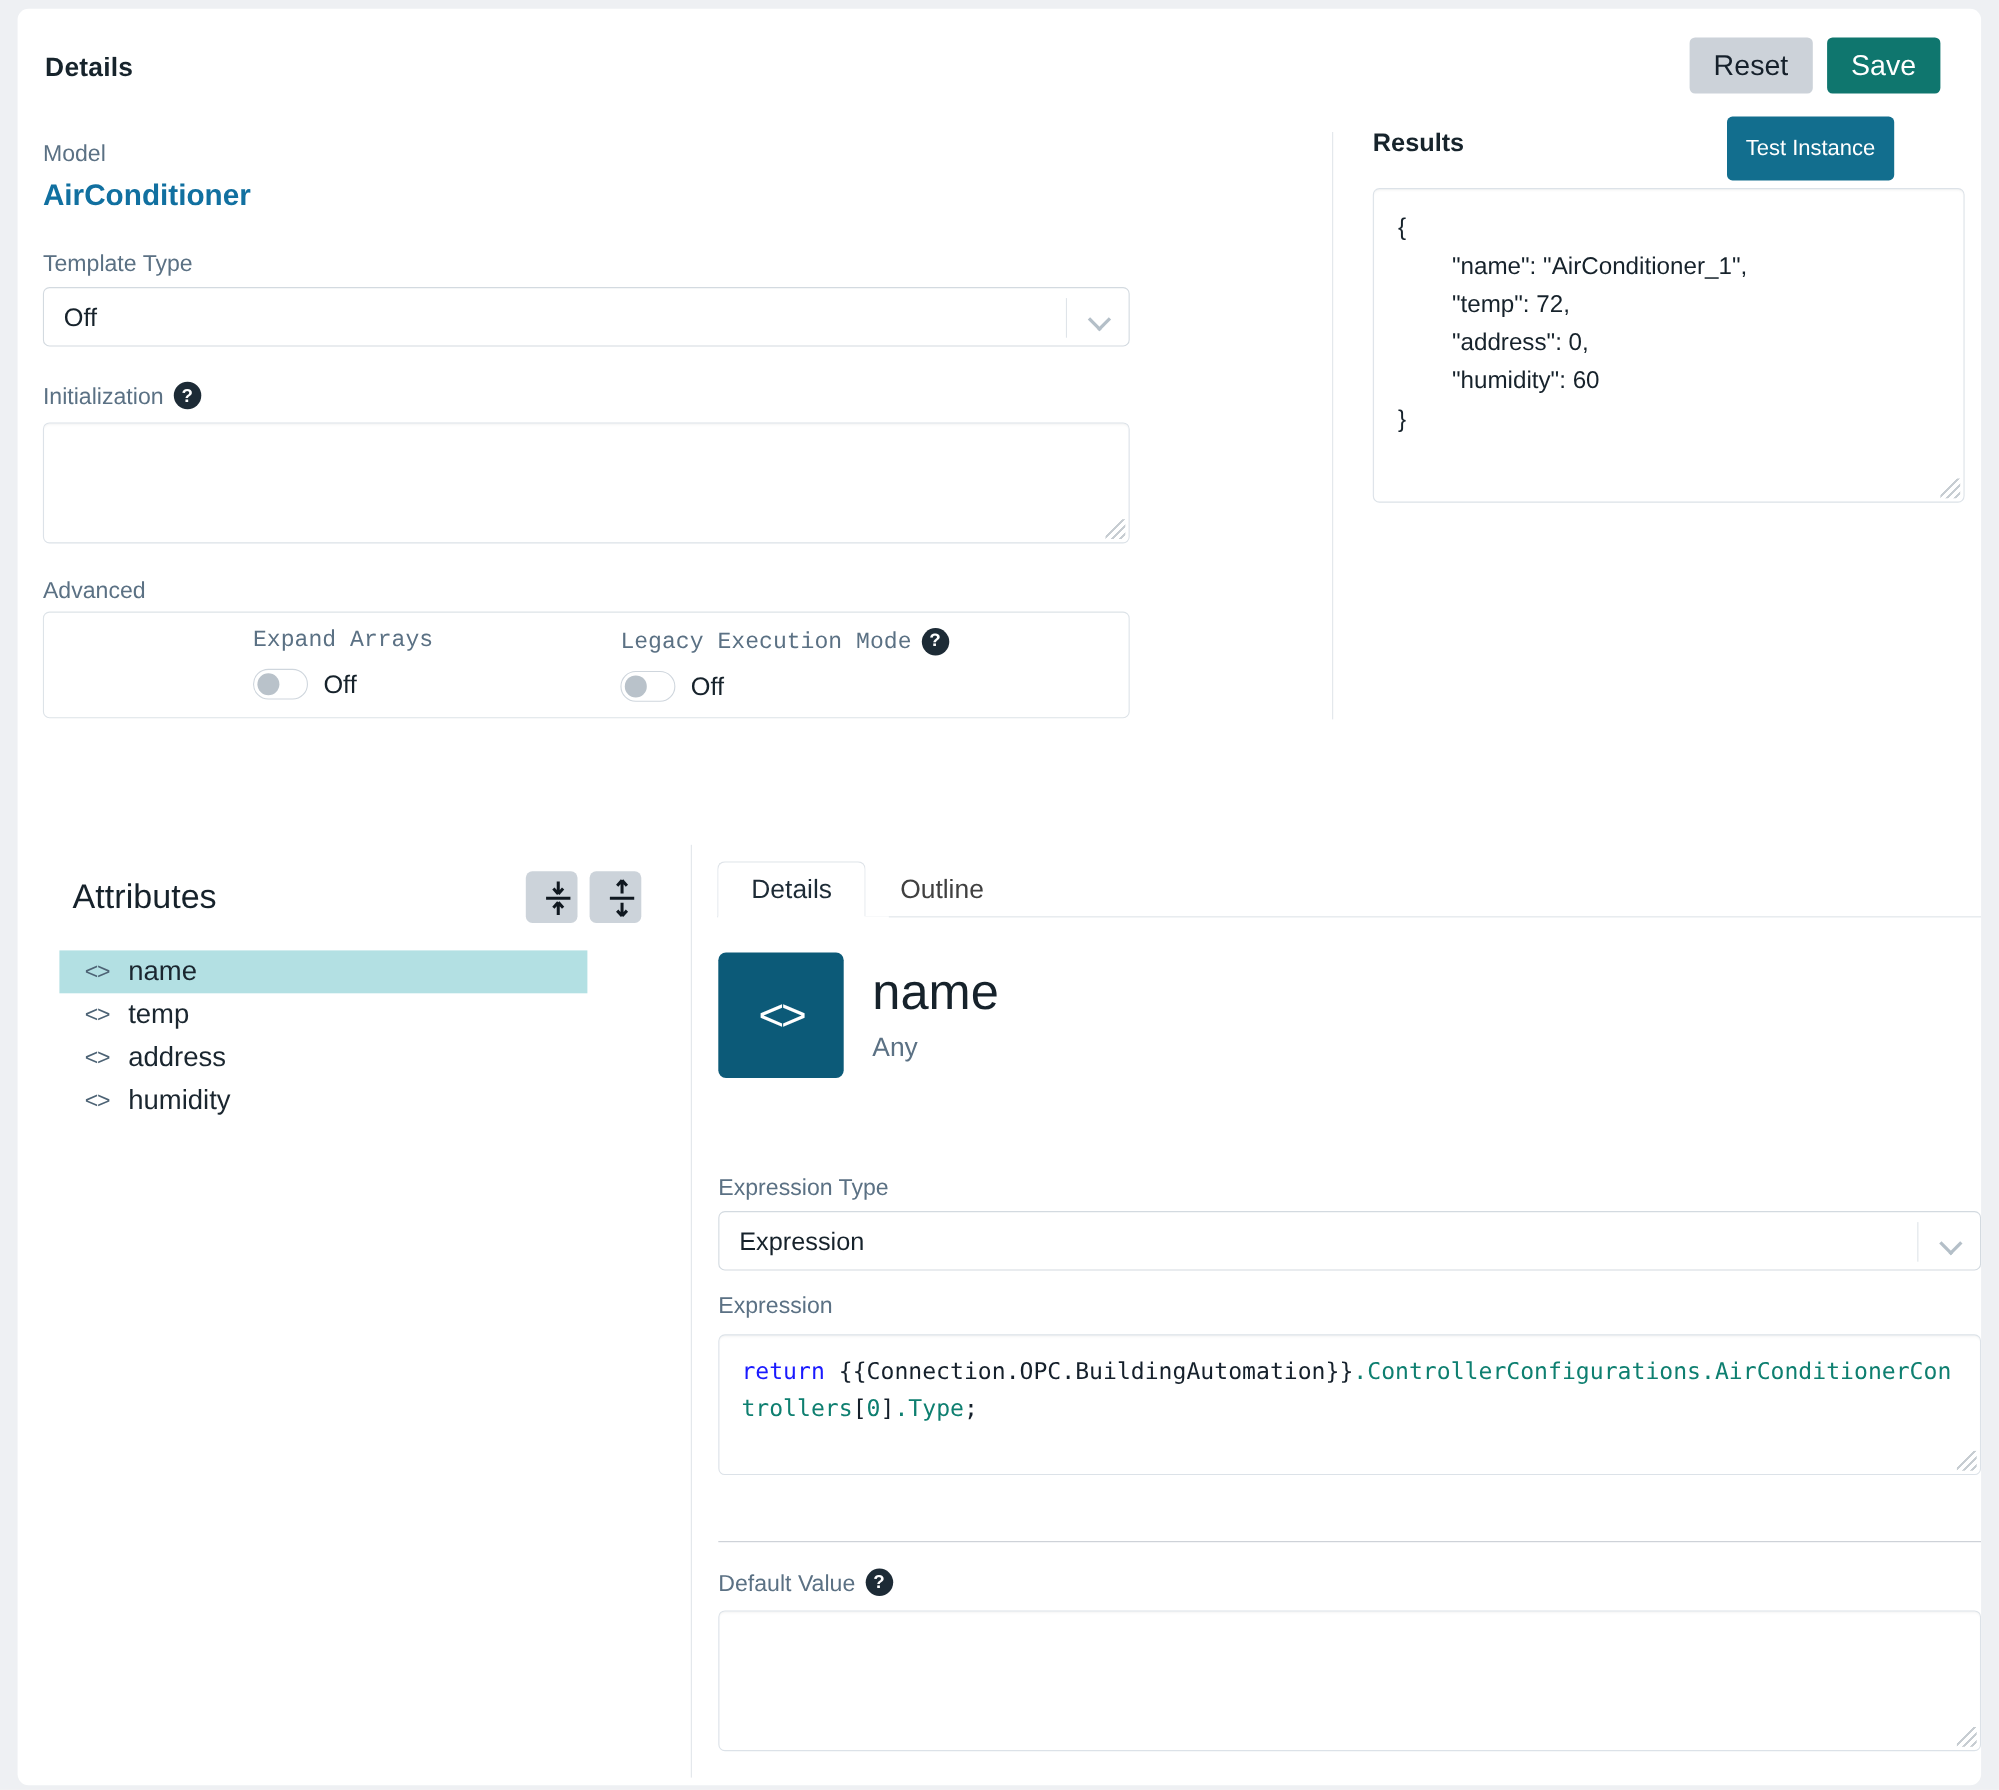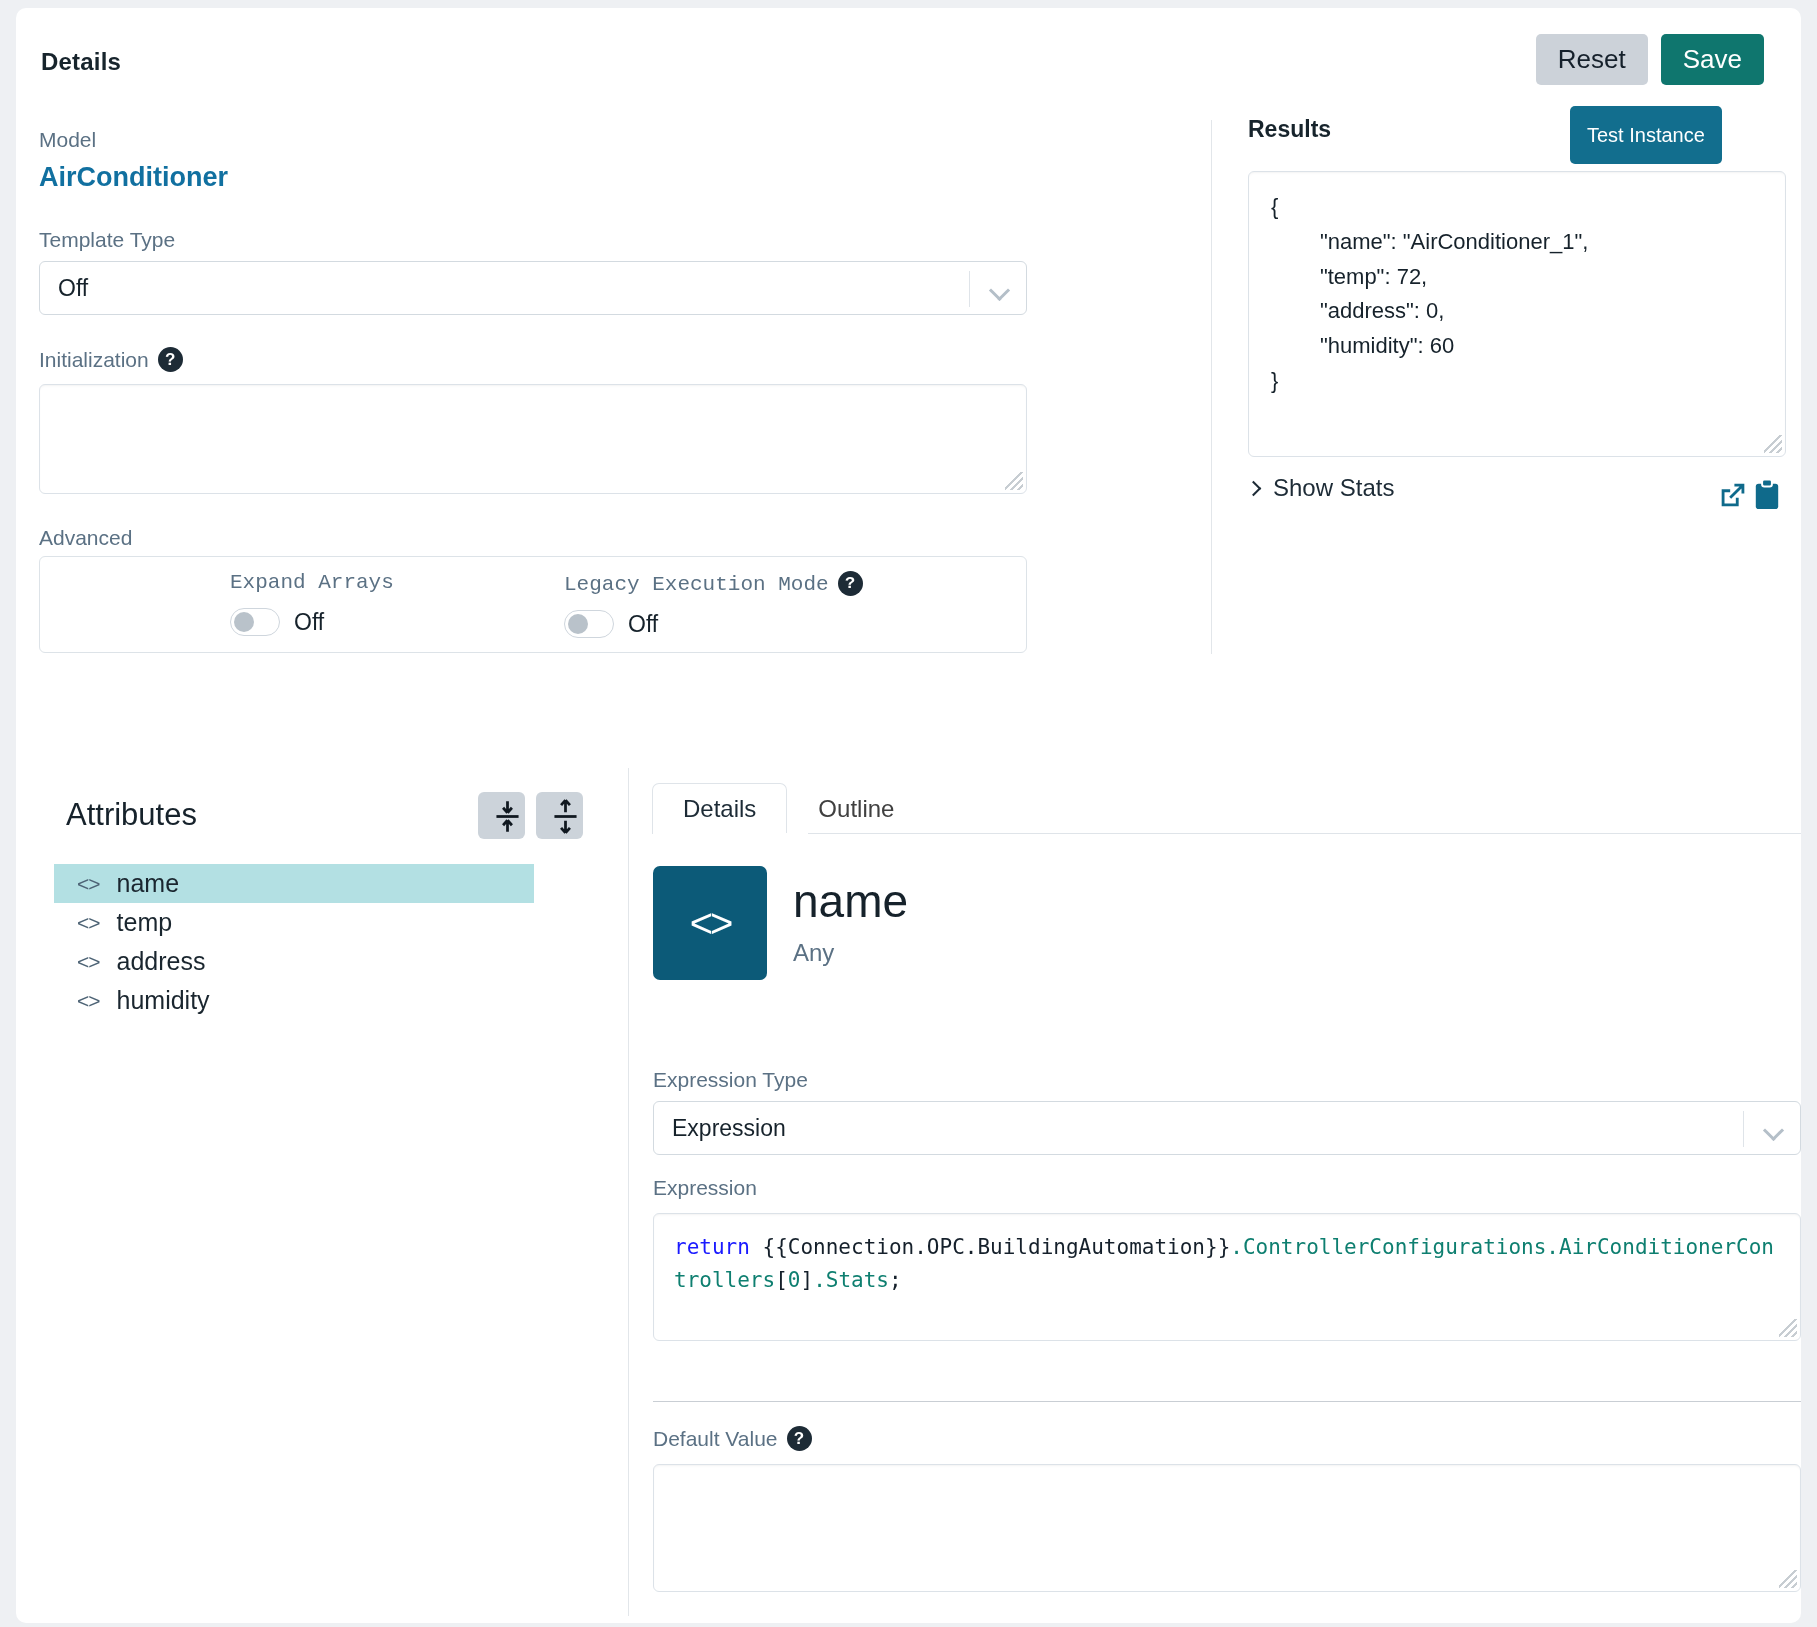--- a/index.html
+++ b/index.html
@@ -299,36 +299,20 @@
   <div class="strong-label res-title">Results</div>
   <button class="btn-test">Test Instance</button>
   <div class="ta res-box">
     <pre class="res-pre">{
         "name": "AirConditioner_1",
         "temp": 72,
         "address": 0,
         "humidity": 60
 }</pre>
     <span class="grip"></span>
-  </div>
-  <div class="stats-row">
-    <span class="stats-toggle">
-      <span class="caret-r"></span>
-      <span>Show Stats</span>
-    </span>
-    <span class="stats-icons">
-      <svg width="34" height="34" viewBox="0 0 24 24">
-        <path d="M4 8 h6 v2 H6 v8 h8 v-4 h2 v6 H4 Z" fill="#0f6a8b"></path>
-        <path d="M13 4 h7 v7 h-2 V7.4 l-7.3 7.3 -1.4 -1.4 L16.6 6 H13 Z" fill="#0f6a8b"></path>
-      </svg>
-      <svg width="28" height="34" viewBox="0 0 20 24">
-        <rect x="2" y="4" width="16" height="18" rx="2" fill="#0f6a8b"></rect>
-        <rect x="6.5" y="1" width="7" height="5" rx="1.6" fill="#0f6a8b" stroke="#ffffff" stroke-width="1.4"></rect>
-      </svg>
-    </span>
   </div>
 
   <div class="attr-title">Attributes</div>
   <div class="attr-tools">
     <button class="tool-btn">
       <svg width="47" height="47" viewBox="0 0 34 34">
         <line x1="9" y1="17" x2="25" y2="17" stroke="#101820" stroke-width="2"></line>
         <path d="M17 6 v7 M17 14.3 l-3.2 -3.6 M17 14.3 l3.2 -3.6" stroke="#101820" stroke-width="2" fill="none"></path>
         <path d="M17 28 v-7 M17 19.7 l-3.2 3.6 M17 19.7 l3.2 3.6" stroke="#101820" stroke-width="2" fill="none"></path>
       </svg>
@@ -379,21 +363,21 @@
 
   <div class="field-label et-label">Expression Type</div>
   <div class="select-box et-select">
     <span class="select-value">Expression</span>
     <span class="select-div"></span>
     <span class="chev"></span>
   </div>
 
   <div class="field-label ex-label">Expression</div>
   <div class="ta ex-ta">
-    <pre class="code"><span class="kw">return</span><span> {{Connection.OPC.BuildingAutomation}}</span><span class="tl">.ControllerConfigurations.AirConditionerControllers</span><span>[</span><span class="tl">0</span><span>]</span><span class="tl">.Stats</span><span>;</span></pre>
+    <pre class="code"><span class="kw">return</span><span> {{Connection.OPC.BuildingAutomation}}</span><span class="tl">.ControllerConfigurations.AirConditionerControllers</span><span>[</span><span class="tl">0</span><span>]</span><span class="tl">.Type</span><span>;</span></pre>
     <span class="grip"></span>
   </div>
 
   <div class="hdiv"></div>
 
   <div class="field-label dv-label">
     <span>Default Value</span><span class="help">?</span>
   </div>
   <div class="ta dv-ta">
     <span class="grip"></span>

